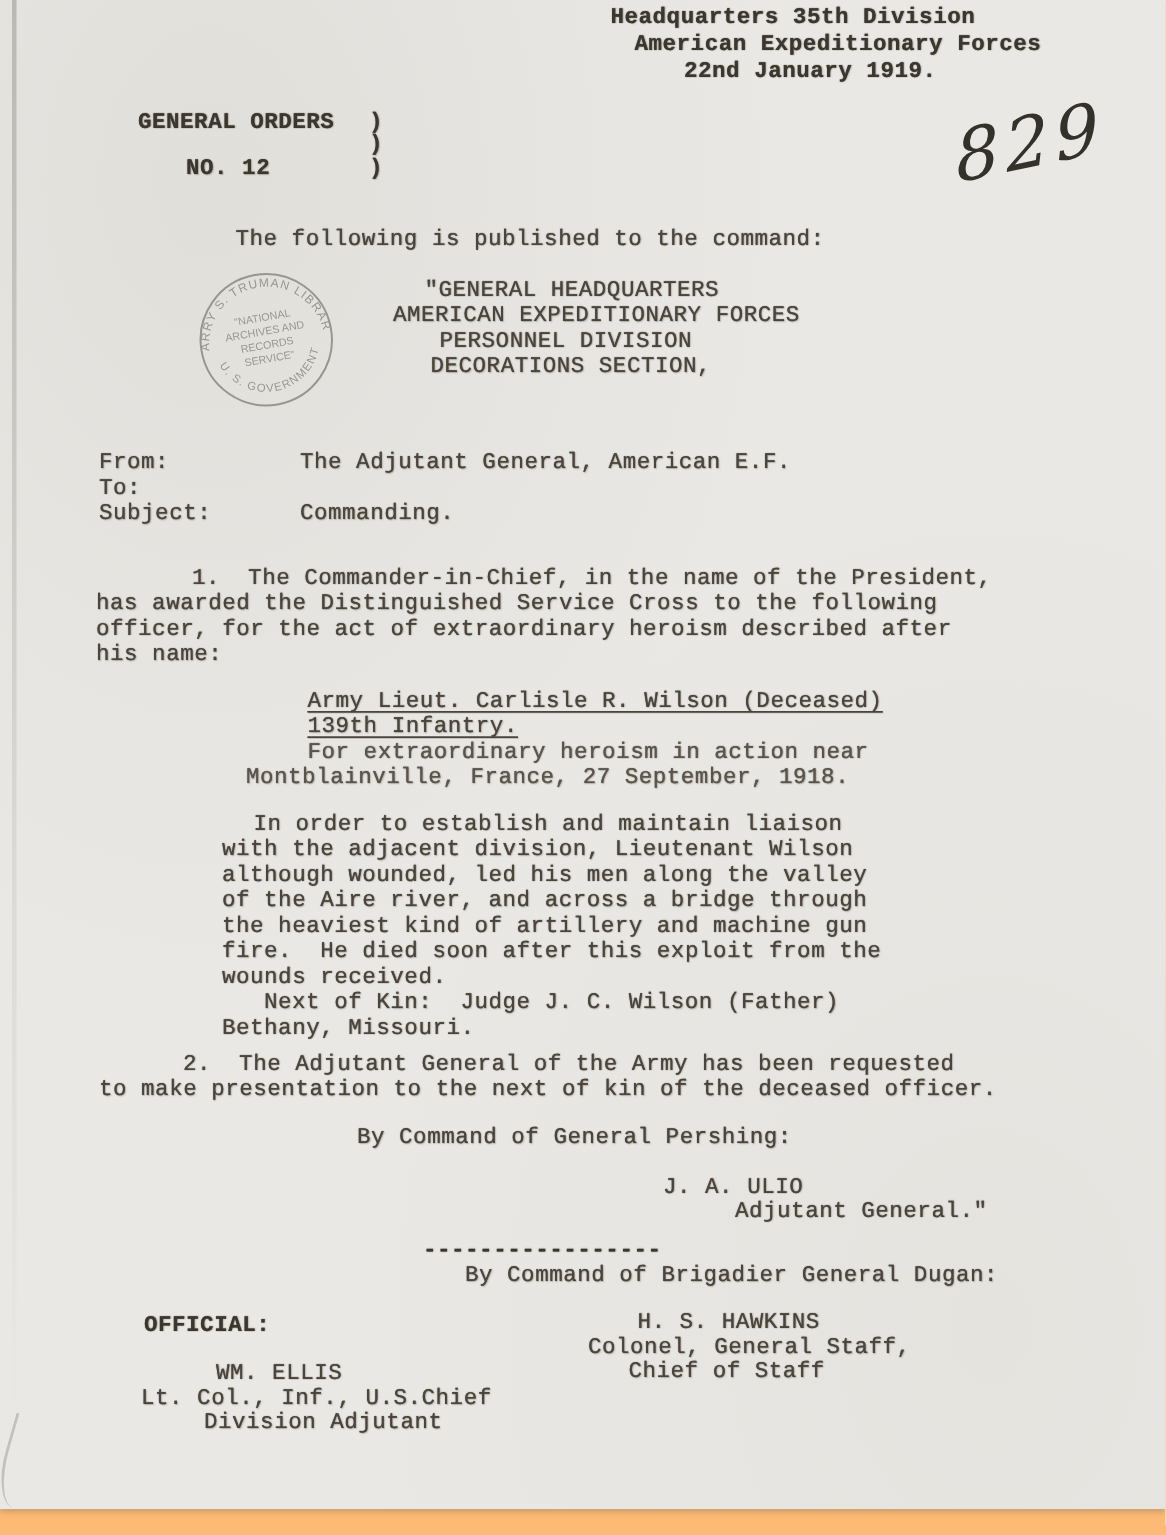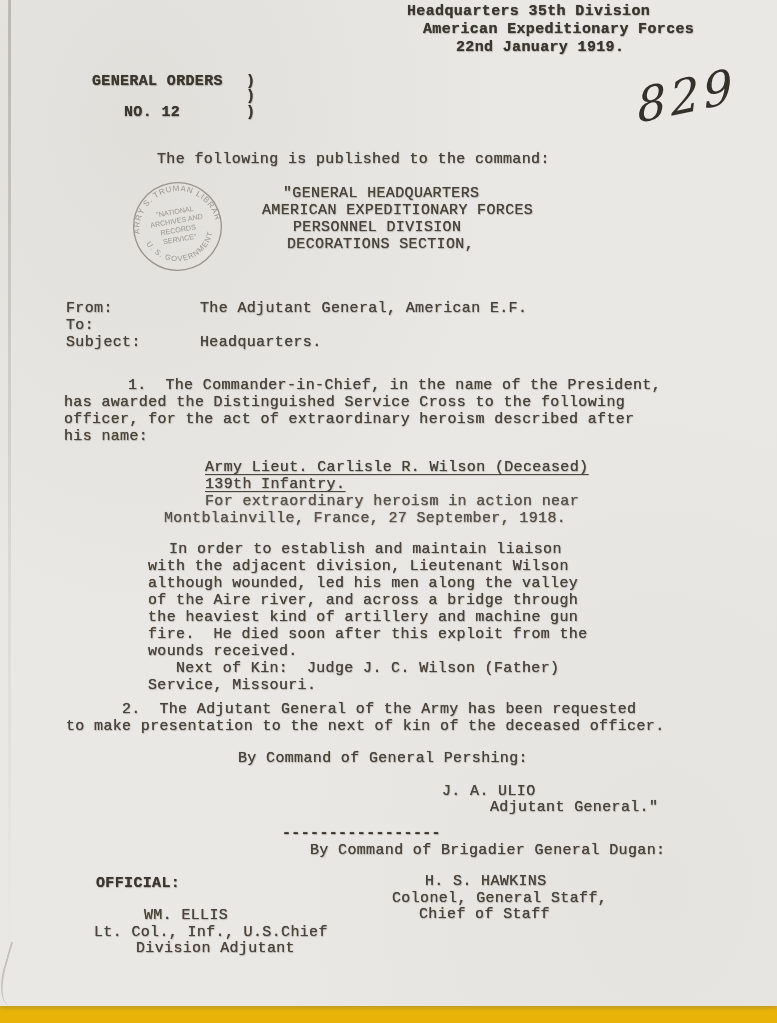--- a/index.html
+++ b/index.html
@@ -1,17 +1,17 @@
 <!DOCTYPE html>
 <html><head>
 <meta charset="utf-8">
 <style>
   html,body{margin:0;padding:0;background:#f2f1ef;}
   .scan{position:relative;width:777px;height:1023px;overflow:hidden;
-    background:#eab308;font-family:"Liberation Mono","DejaVu Sans Mono",monospace;}
+    background:#fdba74;font-family:"Liberation Mono","DejaVu Sans Mono",monospace;}
   .paper{position:absolute;left:0;top:0;width:777px;height:1006px;
     background:
       radial-gradient(ellipse at 18% 12%, rgba(208,206,200,.35), transparent 42%),
       radial-gradient(ellipse at 85% 88%, rgba(216,214,208,.28), transparent 45%),
       #e9e8e4;
     box-shadow:0 2px 4px rgba(110,104,95,.35);}
   .edge-left{position:absolute;left:8px;top:0;width:3px;height:950px;
     background:linear-gradient(to bottom, rgba(95,90,82,.30), rgba(95,90,82,.10) 60%, transparent);}
   .crease{position:absolute;left:2px;top:944px;width:24px;height:62px;
     border-left:2px solid rgba(100,95,88,.28);border-radius:0 0 0 60%;
@@ -71,41 +71,41 @@
   <span class="ln" style="left:283px;top:185px">"GENERAL HEADQUARTERS</span>
   <span class="ln" style="left:262px;top:202px">AMERICAN EXPEDITIONARY FORCES</span>
   <span class="ln" style="left:293px;top:219px">PERSONNEL DIVISION</span>
   <span class="ln" style="left:287px;top:236px">DECORATIONS SECTION,</span>
 
 
   <span class="ln" style="left:66px;top:300px">From:</span>
   <span class="ln" style="left:200px;top:300px">The Adjutant General, American E.F.</span>
   <span class="ln" style="left:66px;top:317px">To:</span>
   <span class="ln" style="left:66px;top:334px">Subject:</span>
-  <span class="ln" style="left:200px;top:334px">Headquarters.</span>
+  <span class="ln" style="left:200px;top:334px">Commanding.</span>
 
   <span class="ln" style="left:128px;top:377px">1.  The Commander-in-Chief, in the name of the President,</span>
   <span class="ln" style="left:64px;top:394px">has awarded the Distinguished Service Cross to the following</span>
   <span class="ln" style="left:64px;top:411px">officer, for the act of extraordinary heroism described after</span>
   <span class="ln" style="left:64px;top:428px">his name:</span>
 
   <span class="ln u" style="left:205px;top:459px">Army Lieut. Carlisle R. Wilson (Deceased)</span>
   <span class="ln u" style="left:205px;top:476px">139th Infantry.</span>
   <span class="ln f" style="left:205px;top:493px">For extraordinary heroism in action near</span>
   <span class="ln f" style="left:164px;top:510px">Montblainville, France, 27 September, 1918.</span>
 
   <span class="ln" style="left:169px;top:541px">In order to establish and maintain liaison</span>
   <span class="ln" style="left:148px;top:558px">with the adjacent division, Lieutenant Wilson</span>
   <span class="ln" style="left:148px;top:575px">although wounded, led his men along the valley</span>
   <span class="ln" style="left:148px;top:592px">of the Aire river, and across a bridge through</span>
   <span class="ln" style="left:148px;top:626px">fire.  He died soon after this exploit from the</span>
   <span class="ln" style="left:148px;top:609px">the heaviest kind of artillery and machine gun</span>
   <span class="ln" style="left:148px;top:643px">wounds received.</span>
   <span class="ln" style="left:176px;top:660px">Next of Kin:  Judge J. C. Wilson (Father)</span>
-  <span class="ln" style="left:148px;top:677px">Service, Missouri.</span>
+  <span class="ln" style="left:148px;top:677px">Bethany, Missouri.</span>
 
   <span class="ln" style="left:122px;top:701px">2.  The Adjutant General of the Army has been requested</span>
   <span class="ln" style="left:66px;top:718px">to make presentation to the next of kin of the deceased officer.</span>
 
   <span class="ln" style="left:238px;top:750px">By Command of General Pershing:</span>
   <span class="ln" style="left:442px;top:783px">J. A. ULIO</span>
   <span class="ln" style="left:490px;top:799px">Adjutant General."</span>
 
   <span class="ln b" style="left:282px;top:825px">-----------------</span>
   <span class="ln" style="left:310px;top:842px">By Command of Brigadier General Dugan:</span>

